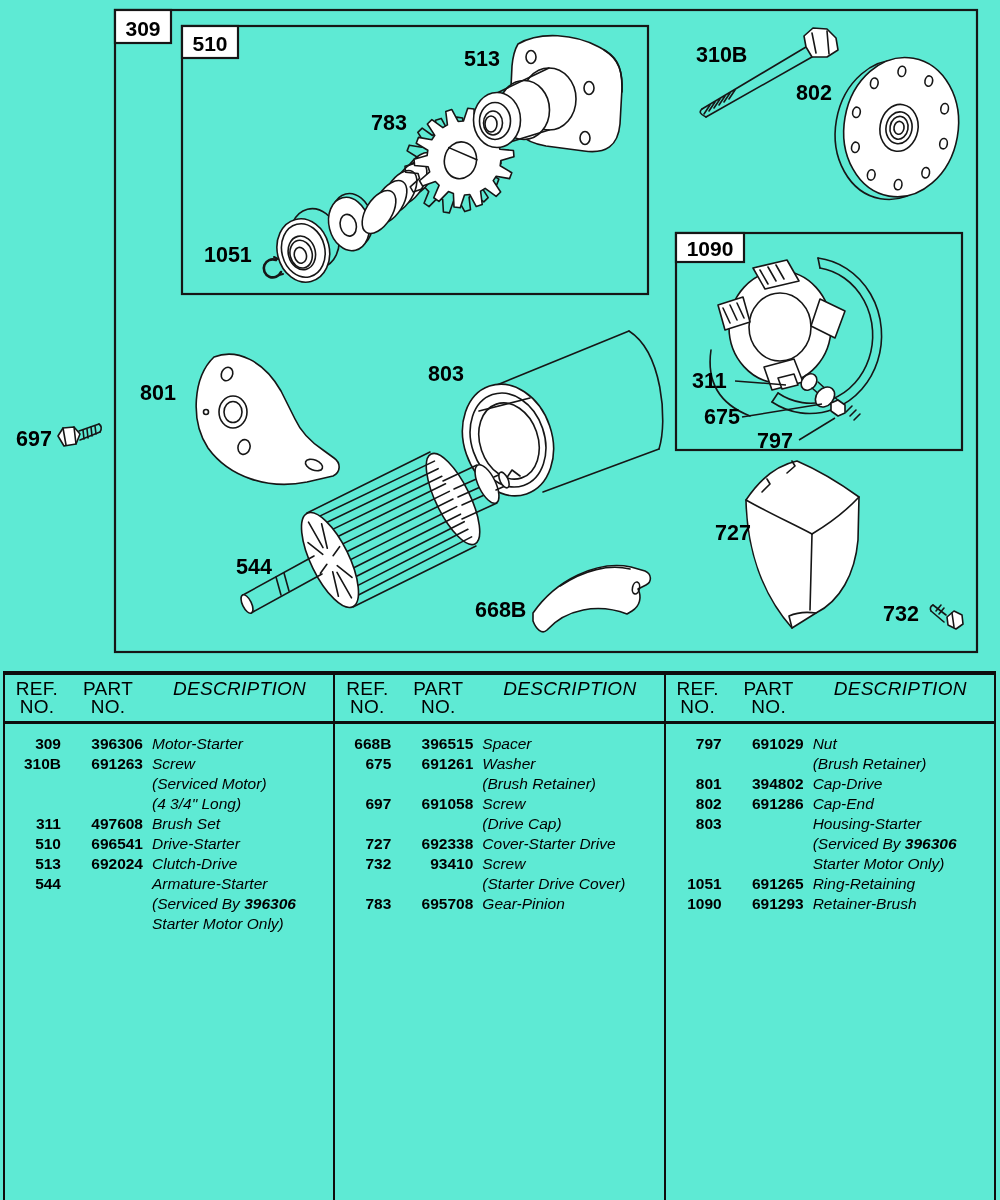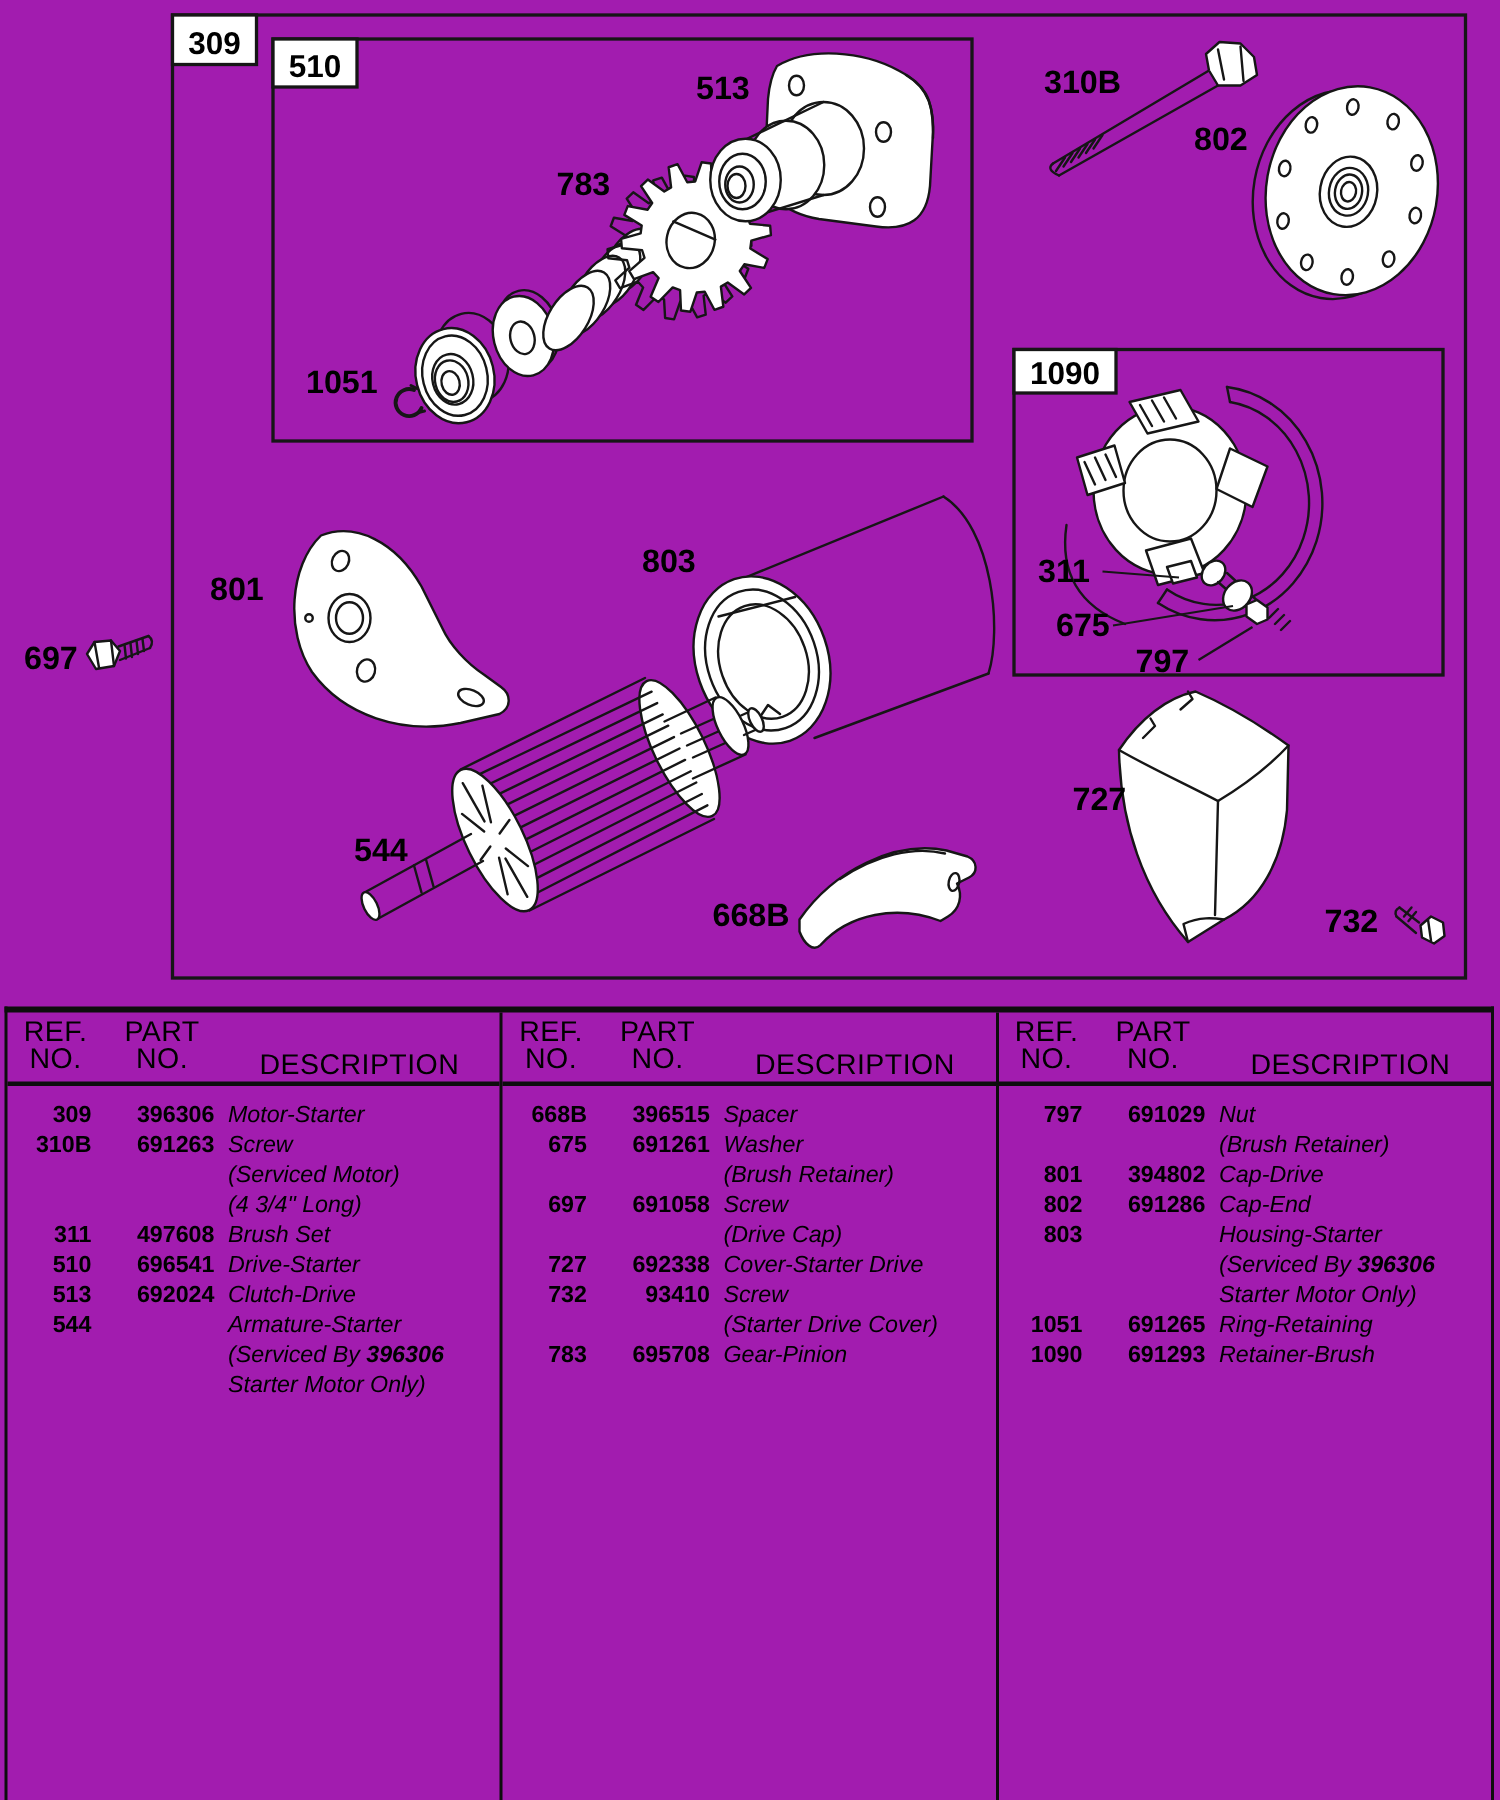--- a/index.html
+++ b/index.html
@@ -1,37 +1,37 @@
 <!DOCTYPE html>
 <html><head>
 <meta charset="utf-8">
 <style>
   html,body{margin:0;padding:0;background:#fff;}
   body{width:1000px;height:1200px;font-family:"Liberation Sans",sans-serif;color:#000;}
-  .page{position:relative;width:1000px;height:1200px;background:#a21caf;overflow:hidden;}
+  .page{position:relative;width:1000px;height:1200px;background:#5eead4;overflow:hidden;}
   
   #diagram{position:absolute;left:0;top:0;}
   #diagram .art{fill:none;stroke:#161616;stroke-width:1.6;stroke-linecap:round;stroke-linejoin:round;}
   #diagram .frame{fill:none;stroke:#161616;stroke-width:2.2;}
   #diagram .labelbox{fill:#fff;stroke:#161616;stroke-width:2.2;}
   #diagram text{font-family:"Liberation Sans",sans-serif;font-weight:bold;fill:#000;}
   #diagram .lbl{font-size:21.5px;}
   #diagram .boxlbl{font-size:21px;text-anchor:middle;}
   #diagram .leader{stroke:#161616;stroke-width:1.5;fill:none;}
   .wf{fill:#fff;}
   
   .parts-table{position:absolute;left:3px;top:671px;width:989px;height:529px;
     display:flex;border-top:4px solid #0d0d0d;border-left:2px solid #0d0d0d;border-right:2px solid #0d0d0d;}
   .pcol{flex:1;min-width:0;}
   .pcol + .pcol{border-left:2px solid #0d0d0d;}
   .col-header{height:41px;border-bottom:3px solid #0d0d0d;display:flex;padding-top:5px;
     font-size:19px;line-height:18px;letter-spacing:.3px;}
   .h-ref{width:64px;text-align:center;}
   .h-part{width:78px;text-align:center;}
-  .h-desc{flex:1;display:flex;align-items:flex-end;padding:0 0 1px 26px;}
+  .h-desc{flex:1;display:flex;padding:0 0 1px 26px;font-style:italic;}
   .entries{padding-top:10px;font-size:15.5px;line-height:20px;}
   .entry{display:flex;align-items:flex-start;}
   .e-ref{width:56px;text-align:right;font-weight:bold;flex:none;}
   .e-part{width:82px;text-align:right;font-weight:bold;flex:none;}
   .e-desc{flex:1;padding-left:9px;font-style:italic;}
   .e-desc .b{font-weight:bold;}
 </style>
 </head>
 <body>
 

